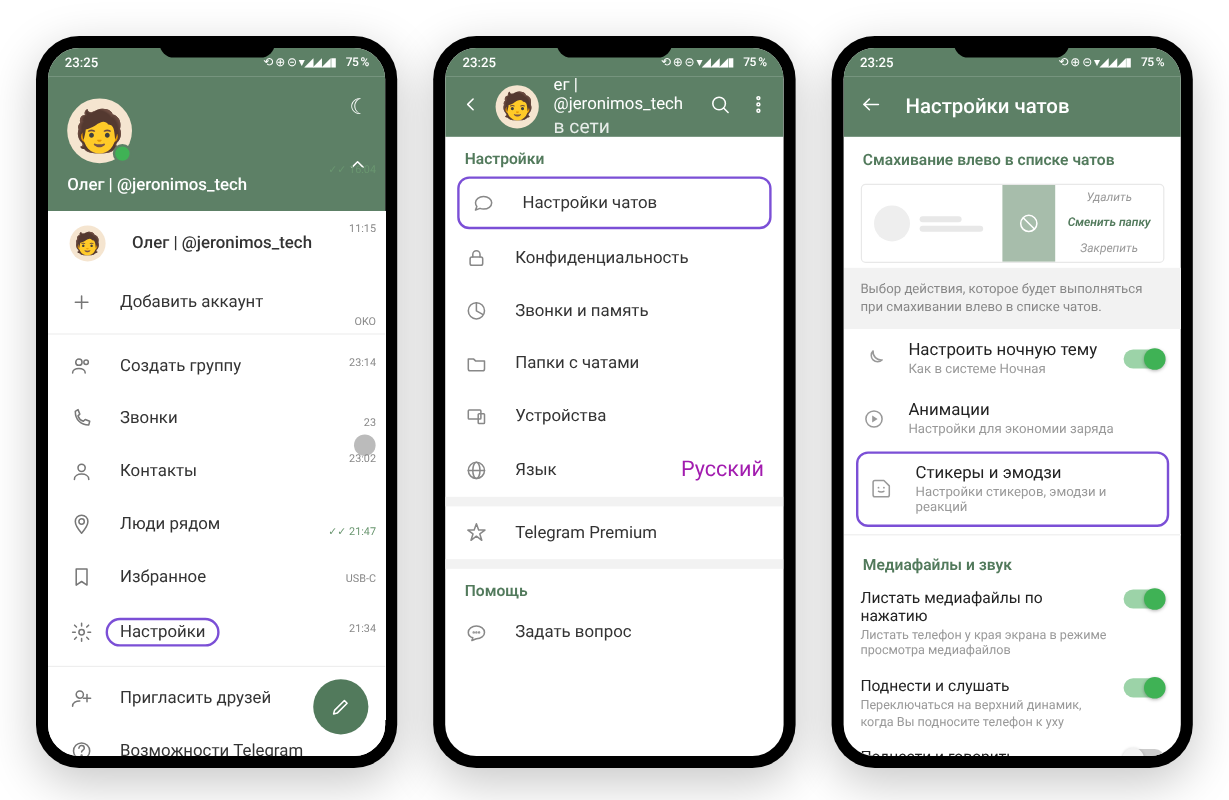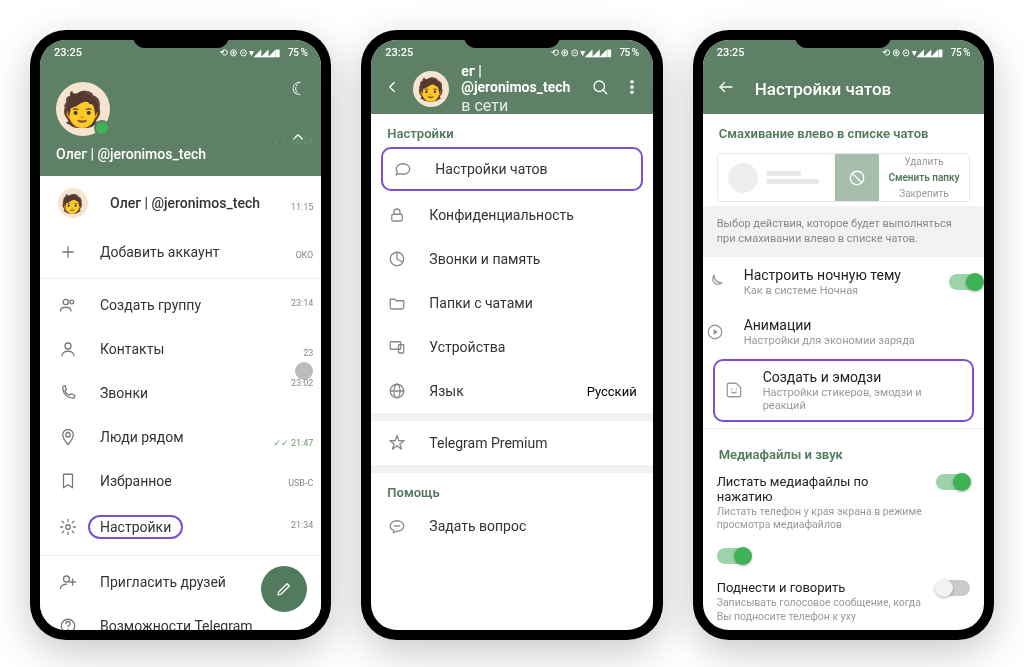--- a/index.html
+++ b/index.html
@@ -25,43 +25,43 @@
   .drawer-divider { height: 1px; background: #eee; margin: 4px 0; }
   .highlight-oval { border: 2.5px solid #7b4fd6; border-radius: 20px; padding: 2px 10px; margin-left: -12px; }
   .fab { position: absolute; bottom: 18px; right: 14px; width: 46px; height: 46px; border-radius: 50%; background: #527a5c; display: flex; align-items: center; justify-content: center; color: #fff; font-size: 20px; }
 
   .chat-peek { position: absolute; right: 0; width: 62px; background: transparent; color: #888; font-size: 9px; text-align: right; padding-right: 8px; }
 
   
   .p2-header { background: #5d8066; height: 50px; display: flex; align-items: center; padding: 0 12px; gap: 12px; color: #fff; }
   .p2-avatar { width: 36px; height: 36px; border-radius: 50%; background: #f5e5d0; display: flex; align-items: center; justify-content: center; font-size: 22px; }
   .p2-titles { flex: 1; line-height: 1.2; }
-  .p2-title { font-size: 14px; font-weight: 700; }
+  .p2-title { font-size: 14px; font-weight: 400; }
   .p2-sub { font-size: 16px; opacity: 0.85; }
   .p2-actions { display: flex; gap: 14px; font-size: 17px; }
   .section-title { color: #527a5c; font-size: 13px; font-weight: 600; padding: 12px 16px 4px; }
   .settings-row { display: flex; align-items: center; padding: 12px 16px; gap: 22px; font-size: 14px; color: #333; }
   .settings-row .ic { width: 20px; height: 20px; display: flex; align-items: center; justify-content: center; color: #888; font-size: 17px; }
-  .settings-row .right { margin-left: auto; color: #000000; font-size: 13px; }
+  .settings-row .right { margin-left: auto; color: #a21caf; font-size: 18px; }
   .sep { height: 8px; background: #f2f2f2; }
   .premium-ic { color: #9b7ff0; }
 
   
   .p3-header { background: #5d8066; height: 50px; display: flex; align-items: center; padding: 0 14px; gap: 20px; color: #fff; }
   .p3-title { font-size: 17px; font-weight: 500; }
-  .swipe-preview { margin: 8px 14px 4px; display: flex; height: 49px; border: 1px solid #e8e8e8; border-radius: 4px; overflow: hidden; }
+  .swipe-preview { margin: 8px 14px 4px; display: flex; height: 66px; border: 1px solid #e8e8e8; border-radius: 4px; overflow: hidden; font-style: italic; }
   .swipe-msg { flex: 1; display: flex; align-items: center; padding: 0 10px; gap: 8px; }
   .swipe-av { width: 30px; height: 30px; border-radius: 50%; background: #eee; }
   .swipe-lines { flex: 1; }
   .swipe-line { height: 5px; background: #e8e8e8; border-radius: 3px; margin: 3px 0; }
   .swipe-btn { width: 44px; background: #a7bdab; display: flex; align-items: center; justify-content: center; color: #fff; font-size: 18px; }
   .swipe-labels { width: 90px; display: flex; flex-direction: column; justify-content: space-around; font-size: 10px; text-align: center; color: #999; }
   .swipe-labels .mid { color: #527a5c; font-weight: 600; }
   .hint { background: #f2f2f2; padding: 10px 14px; font-size: 11px; color: #888; line-height: 1.4; }
-  .p3-row { display: flex; align-items: center; padding: 10px 1px; gap: 18px; }
+  .p3-row { display: flex; align-items: center; padding: 10px 14px; gap: 18px; }
   .p3-row .ic { width: 22px; height: 22px; display: flex; align-items: center; justify-content: center; color: #999; font-size: 17px; }
   .p3-row-text { flex: 1; }
   .p3-row-title { font-size: 14px; color: #222; }
   .p3-row-sub { font-size: 11px; color: #999; margin-top: 1px; }
   .toggle { width: 34px; height: 16px; background: #ccc; border-radius: 10px; position: relative; }
   .toggle.on { background: #9cd3a8; }
   .toggle::after { content: ""; position: absolute; width: 18px; height: 18px; border-radius: 50%; background: #f2f2f2; top: -1px; left: -1px; box-shadow: 0 1px 3px rgba(0,0,0,0.3); }
   .toggle.on::after { left: auto; right: -1px; background: #3fb255; }
   .highlight-box { border: 2.5px solid #7b4fd6; border-radius: 10px; margin: 2px 10px; padding: 8px 4px 8px 4px; }
   .media-row { padding: 8px 14px; display: flex; gap: 10px; }
@@ -110,33 +110,33 @@
               <circle cx="9" cy="8" r="3.5"></circle>
               <path d="M2 20c0-3 3-5 7-5s7 2 7 5"></path>
               <circle cx="17" cy="8" r="2.5"></circle>
             </svg>
           </span>
         <span>Создать группу</span>
       </div>
       <div class="drawer-row">
         <span class="ic">
             <svg viewBox="0 0 24 24">
+              <path d="M5 4c0 9 6 15 15 15l1-4-5-2-2 2c-3-1-5-3-6-6l2-2-2-5z"></path>
+            </svg>
+          </span>
+        <span>Звонки</span>
+      </div>
+      <div class="drawer-row">
+        <span class="ic">
+            <svg viewBox="0 0 24 24">
               <circle cx="12" cy="8" r="4"></circle>
               <path d="M4 21c0-4 4-6 8-6s8 2 8 6"></path>
             </svg>
           </span>
         <span>Контакты</span>
-      </div>
-      <div class="drawer-row">
-        <span class="ic">
-            <svg viewBox="0 0 24 24">
-              <path d="M5 4c0 9 6 15 15 15l1-4-5-2-2 2c-3-1-5-3-6-6l2-2-2-5z"></path>
-            </svg>
-          </span>
-        <span>Звонки</span>
       </div>
       <div class="drawer-row">
         <span class="ic">
             <svg viewBox="0 0 24 24">
               <circle cx="12" cy="9" r="3"></circle>
               <path d="M12 2c4 0 7 3 7 7 0 5-7 13-7 13S5 14 5 9c0-4 3-7 7-7z"></path>
             </svg>
           </span>
         <span>Люди рядом</span>
       </div>
@@ -177,22 +177,22 @@
               <circle cx="12" cy="17" r="0.5" fill="currentColor"></circle>
             </svg>
           </span>
         <span>Возможности Telegram</span>
       </div>
     </div>
 
     <div style="position:absolute;top:24px;right:0;width:54px;height:calc(100% - 24px);background:#5d8066;z-index:-1"></div>
     <div style="position:absolute;top:74px;right:0;width:54px;height:calc(100% - 74px);background:#e0e6df;z-index:-1"></div>
     <div class="chat-peek" style="top:96px;color:#6a9670">✓✓ <span>16:04</span></div>
-    <div class="chat-peek" style="top:162px">11:15</div>
-    <div class="chat-peek" style="top:210px">OKO</div>
+    <div class="chat-peek" style="top:146px">11:15</div>
+    <div class="chat-peek" style="top:224px">OKO</div>
     <div class="chat-peek" style="top:258px">23:14</div>
     <div class="chat-peek" style="top:308px;display:flex;flex-direction:column;align-items:flex-end;gap:4px">
         <span>23</span>
         <span style="display:inline-block;width:18px;height:18px;border-radius:50%;background:#bbb"></span>
       </div>
     <div class="chat-peek" style="top:338px">23:02</div>
     <div class="chat-peek" style="top:398px;color:#6a9670">✓✓ <span>21:47</span></div>
     <div class="chat-peek" style="top:438px">USB-C</div>
     <div class="chat-peek" style="top:480px">21:34</div>
     <div class="fab">
@@ -382,35 +382,39 @@
         <div class="p3-row" style="padding:0 4px">
           <span class="ic">
               <svg viewBox="0 0 24 24">
                 <path d="M5 3h10l6 6v10a2 2 0 0 1-2 2H5a2 2 0 0 1-2-2V5a2 2 0 0 1 2-2z"></path>
                 <circle cx="9" cy="11" r="1" fill="currentColor" stroke="none"></circle>
                 <circle cx="15" cy="11" r="1" fill="currentColor" stroke="none"></circle>
                 <path d="M9 15c1 1 5 1 6 0"></path>
               </svg>
             </span>
           <div class="p3-row-text">
-            <div class="p3-row-title">Создать и эмодзи</div>
+            <div class="p3-row-title">Стикеры и эмодзи</div>
             <div class="p3-row-sub">Настройки стикеров, эмодзи и реакций</div>
           </div>
         </div>
       </div>
       <div class="sep" style="height:1px;background:#eee;margin:6px 0"></div>
       <div class="section-title">Медиафайлы и звук</div>
       <div class="media-row">
         <div class="media-text">
           <div class="media-title">Листать медиафайлы по нажатию</div>
           <div class="media-sub">Листать телефон у края экрана в режиме просмотра медиафайлов</div>
         </div>
         <div class="toggle on"></div>
       </div>
       <div class="media-row">
+        <div class="media-text">
+          <div class="media-title">Поднести и слушать</div>
+          <div class="media-sub">Переключаться на верхний динамик, когда Вы подносите телефон к уху</div>
+        </div>
         <div class="toggle on"></div>
       </div>
       <div class="media-row">
         <div class="media-text">
           <div class="media-title">Поднести и говорить</div>
           <div class="media-sub">Записывать голосовое сообщение, когда Вы подносите телефон к уху</div>
         </div>
         <div class="toggle"></div>
       </div>
 

